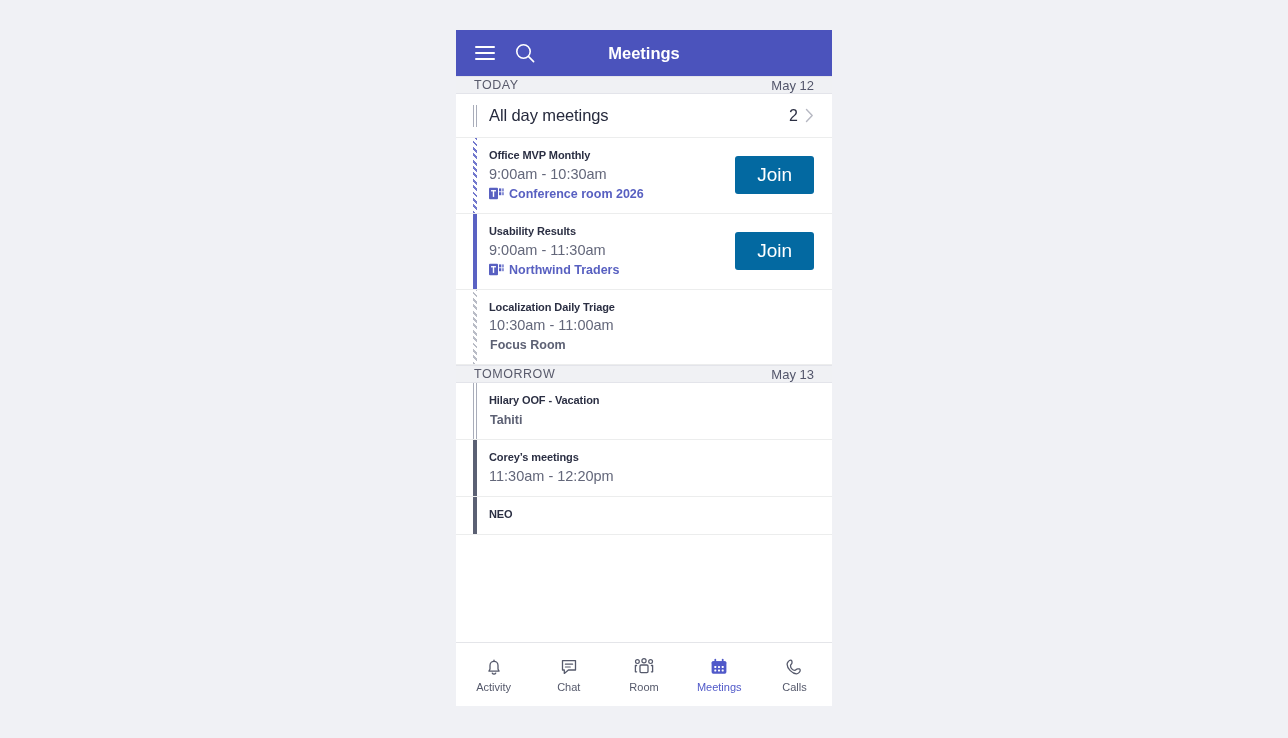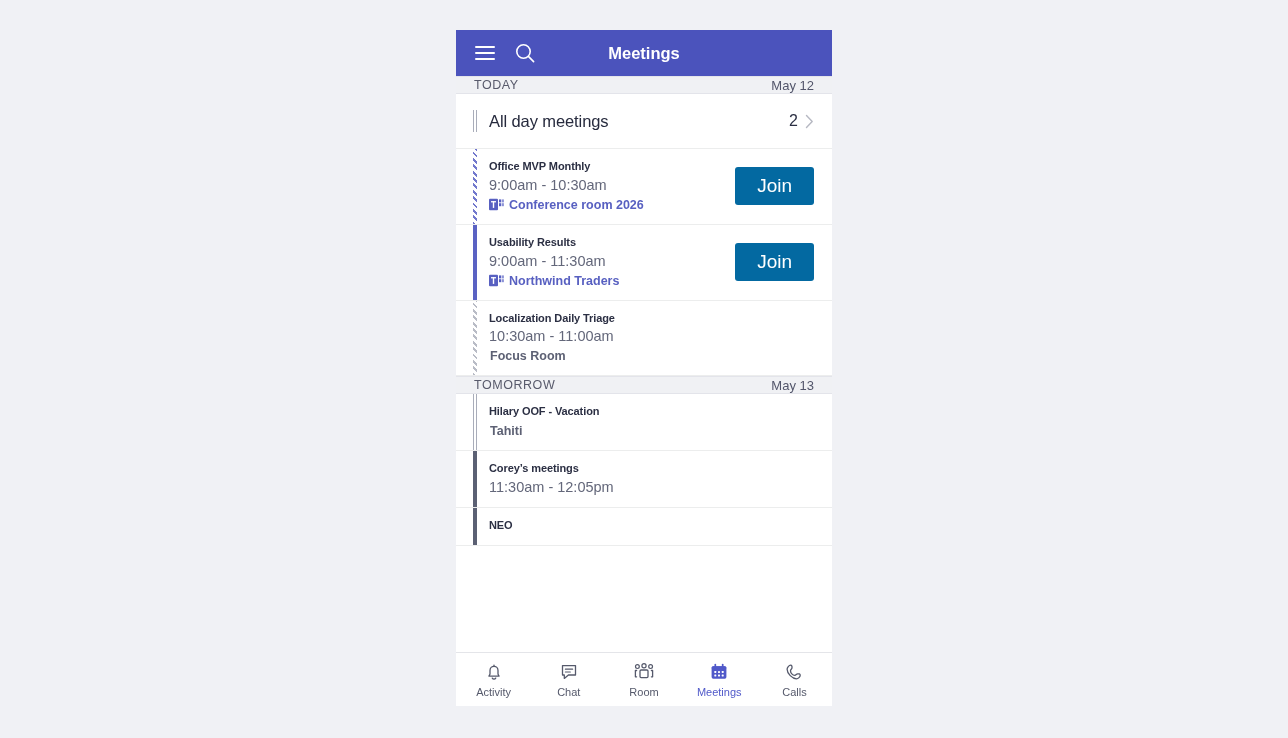--- a/index.html
+++ b/index.html
@@ -98,21 +98,21 @@
   }
   .section-hd .date { letter-spacing: 0; font-size: 13px; color: #53566b; }
 
   .row {
     display: flex; align-items: stretch;
     border-bottom: 1px solid #eceded;
     padding: 0 18px 0 0;
     background: #fff;
     position: relative;
   }
-  .row.allday { height: 55px; align-items: center; }
+  .row.allday { height: 44px; align-items: center; }
 
   .bar { width: 4px; flex: 0 0 4px; margin: 0 12px 0 17px; border-radius: 0; }
   .row.allday .bar { height: 22px; }
   .bar.solid-purple { background: #5a62c3; }
   .bar.solid-slate  { background: #5b6073; }
   .bar.hatch-purple {
     background-color: #fff;
     background-image: repeating-linear-gradient(45deg,#7278cd 0 2px,#ffffff 2px 4.5px);
   }
   .bar.hatch-gray {
@@ -148,21 +148,21 @@
     font-size: 19px; font-weight: 500;
     border: none; border-radius: 3px;
     padding: 8px 22px; cursor: pointer;
     font-family: "Liberation Sans", sans-serif;
   }
   .count { font-size: 16px; color: #2b2f43; }
   .chev { margin-left: 7px; display:flex; align-items:center; }
 
   
   .tabbar {
-    height: 54px; flex: 0 0 auto;
+    height: 64px; flex: 0 0 auto;
     background: #fff;
     border-top: 1px solid #e4e5e9;
     display: flex; align-items: center;
   }
   .tab {
     flex: 1 1 0; display: flex; flex-direction: column;
     align-items: center; justify-content: center; gap: 3px;
     cursor: pointer;
   }
   .tab .lbl { font-size: 11px; color: #55596b; }
@@ -284,21 +284,21 @@
           <div class="ev-loc plain">
             <span>Tahiti</span>
           </div>
         </div>
       </div>
 
       <div class="row">
         <span class="bar solid-slate"></span>
         <div class="row-main">
           <div class="ev-title">Corey’s meetings</div>
-          <div class="ev-time">11:30am - 12:05pm</div>
+          <div class="ev-time">11:30am - 12:20pm</div>
         </div>
       </div>
 
       <div class="row">
         <span class="bar solid-slate"></span>
         <div class="row-main">
           <div class="ev-title">NEO</div>
         </div>
       </div>
 

